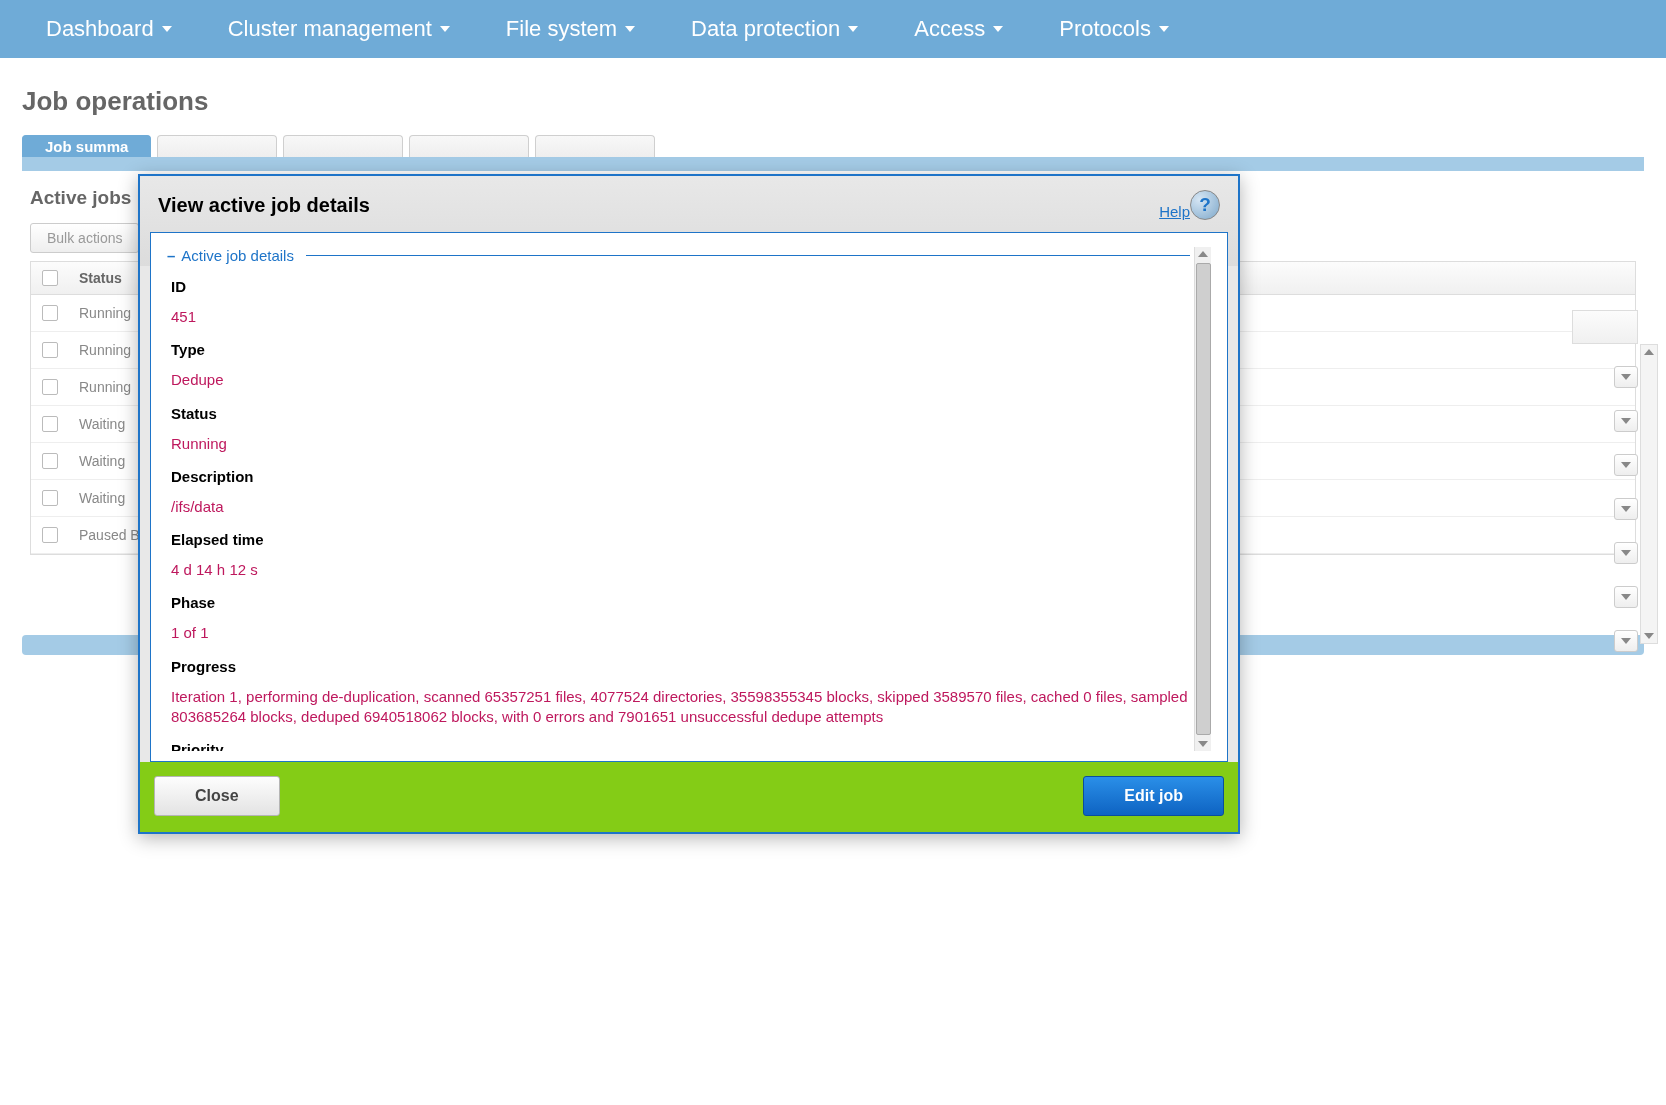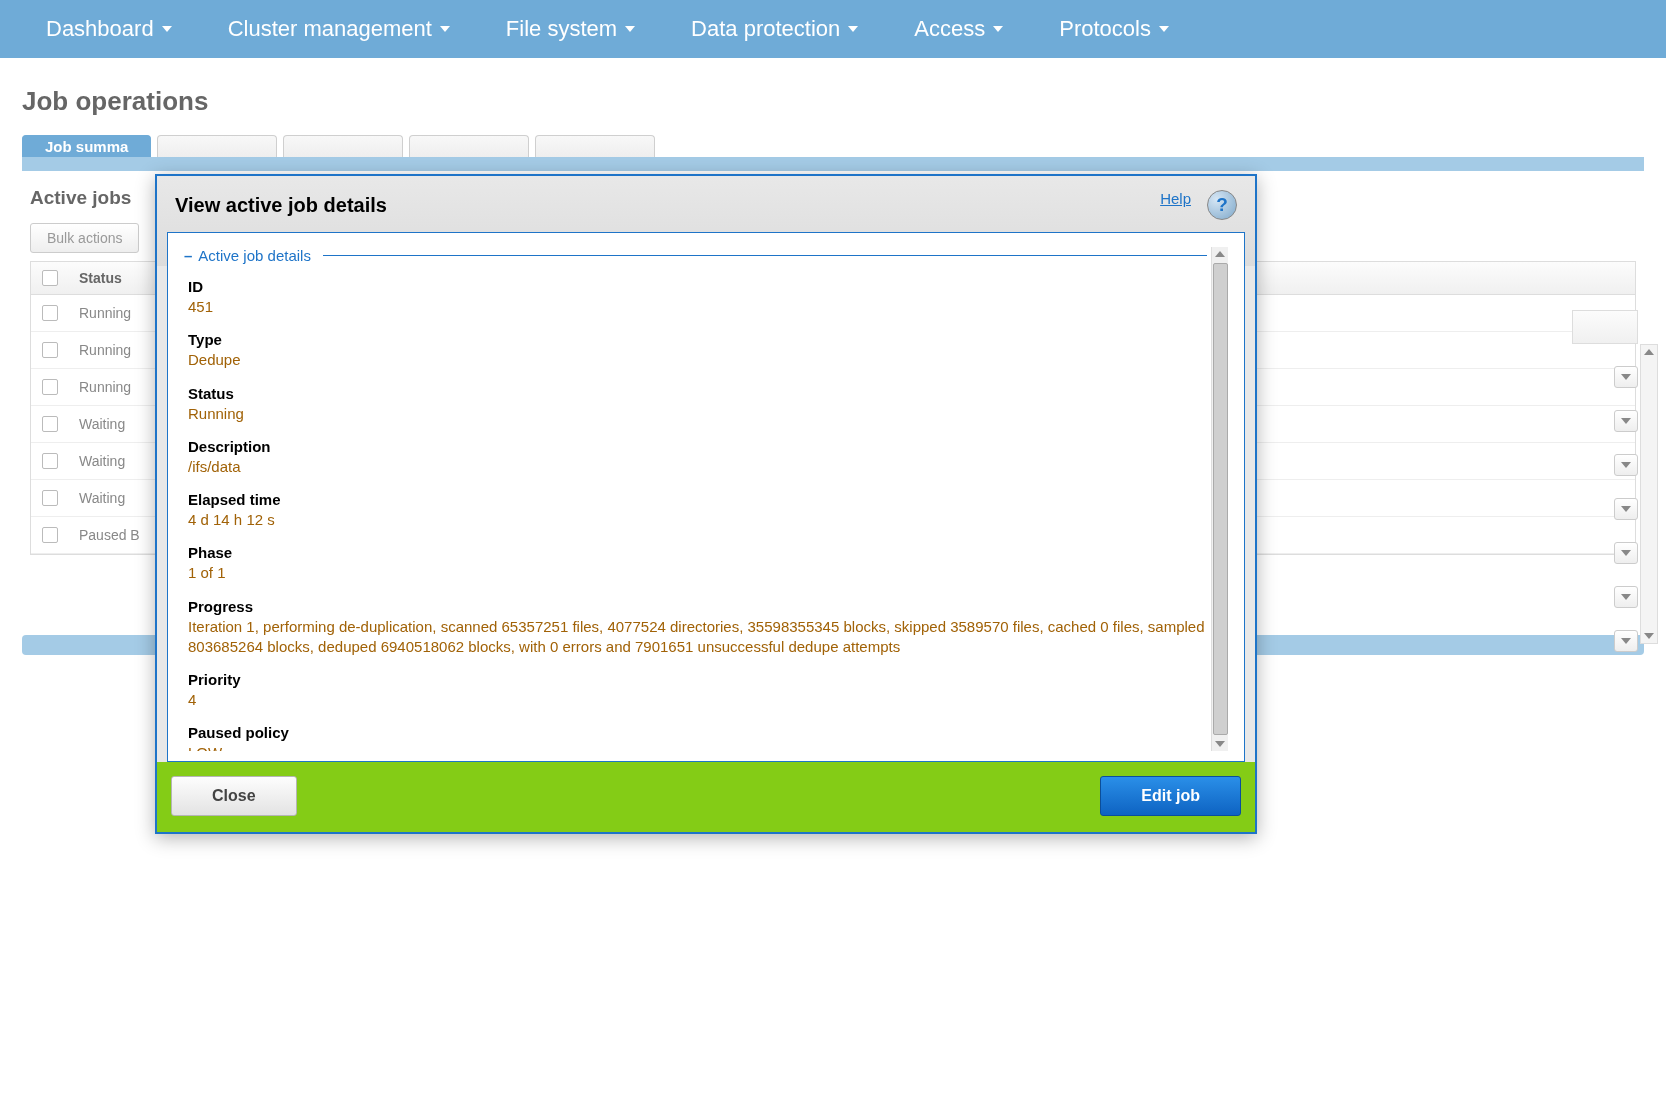--- a/index.html
+++ b/index.html
@@ -132,21 +132,21 @@
 .bottom-accent {
   height: 20px;
   background: #a4cbe6;
   border-radius: 4px;
   margin: 80px 22px 0;
 }
 
 
 .modal {
   position: absolute;
-  left: 155px;
+  left: 138px;
   top: 174px;
   width: 1102px;
   background: #e8e8e8;
   border: 2px solid #1e74c8;
   box-shadow: 0 4px 18px rgba(0,0,0,0.3);
   z-index: 100;
 }
 .modal-header {
   display: flex;
   align-items: center;
@@ -154,22 +154,22 @@
   padding: 14px 18px 46px 18px;
   background: linear-gradient(#e8e8e8, #dcdcdc);
 }
 .modal-title {
   font-size: 20px;
   font-weight: 700;
   color: #000;
 }
 .modal-help {
   display: flex;
-  align-items: flex-start;
-  gap: 16px;
+  align-items: flex-end;
+  gap: 0;
 }
 .help-link {
   color: #1e74c8;
   text-decoration: underline;
   font-size: 15px;
   cursor: pointer;
 }
 .help-icon {
   width: 30px; height: 30px;
   border-radius: 50%;
@@ -215,21 +215,21 @@
   display:flex;align-items:center;gap:6px;
 }
 .fieldset-rule {
   flex:1;height:1px;background:#1e74c8;margin-left:6px;
 }
 .fieldset-title .minus {
   color:#1e74c8;font-weight:700;
 }
 .detail-block { margin: 14px 0 0 4px; }
 .detail-label { font-weight:700; color:#000; font-size:15px; }
-.detail-value { color:#a16207; font-size:15px; margin-top:2px; line-height:1.35; }
+.detail-value { color:#be185d; font-size:15px; margin-top:12px; line-height:1.35; }
 
 .modal-footer {
   display:flex;
   justify-content: space-between;
   padding: 14px 14px 16px;
   background:#84cc16;
 }
 .btn {
   border-radius:3px;
   padding: 10px 40px;

